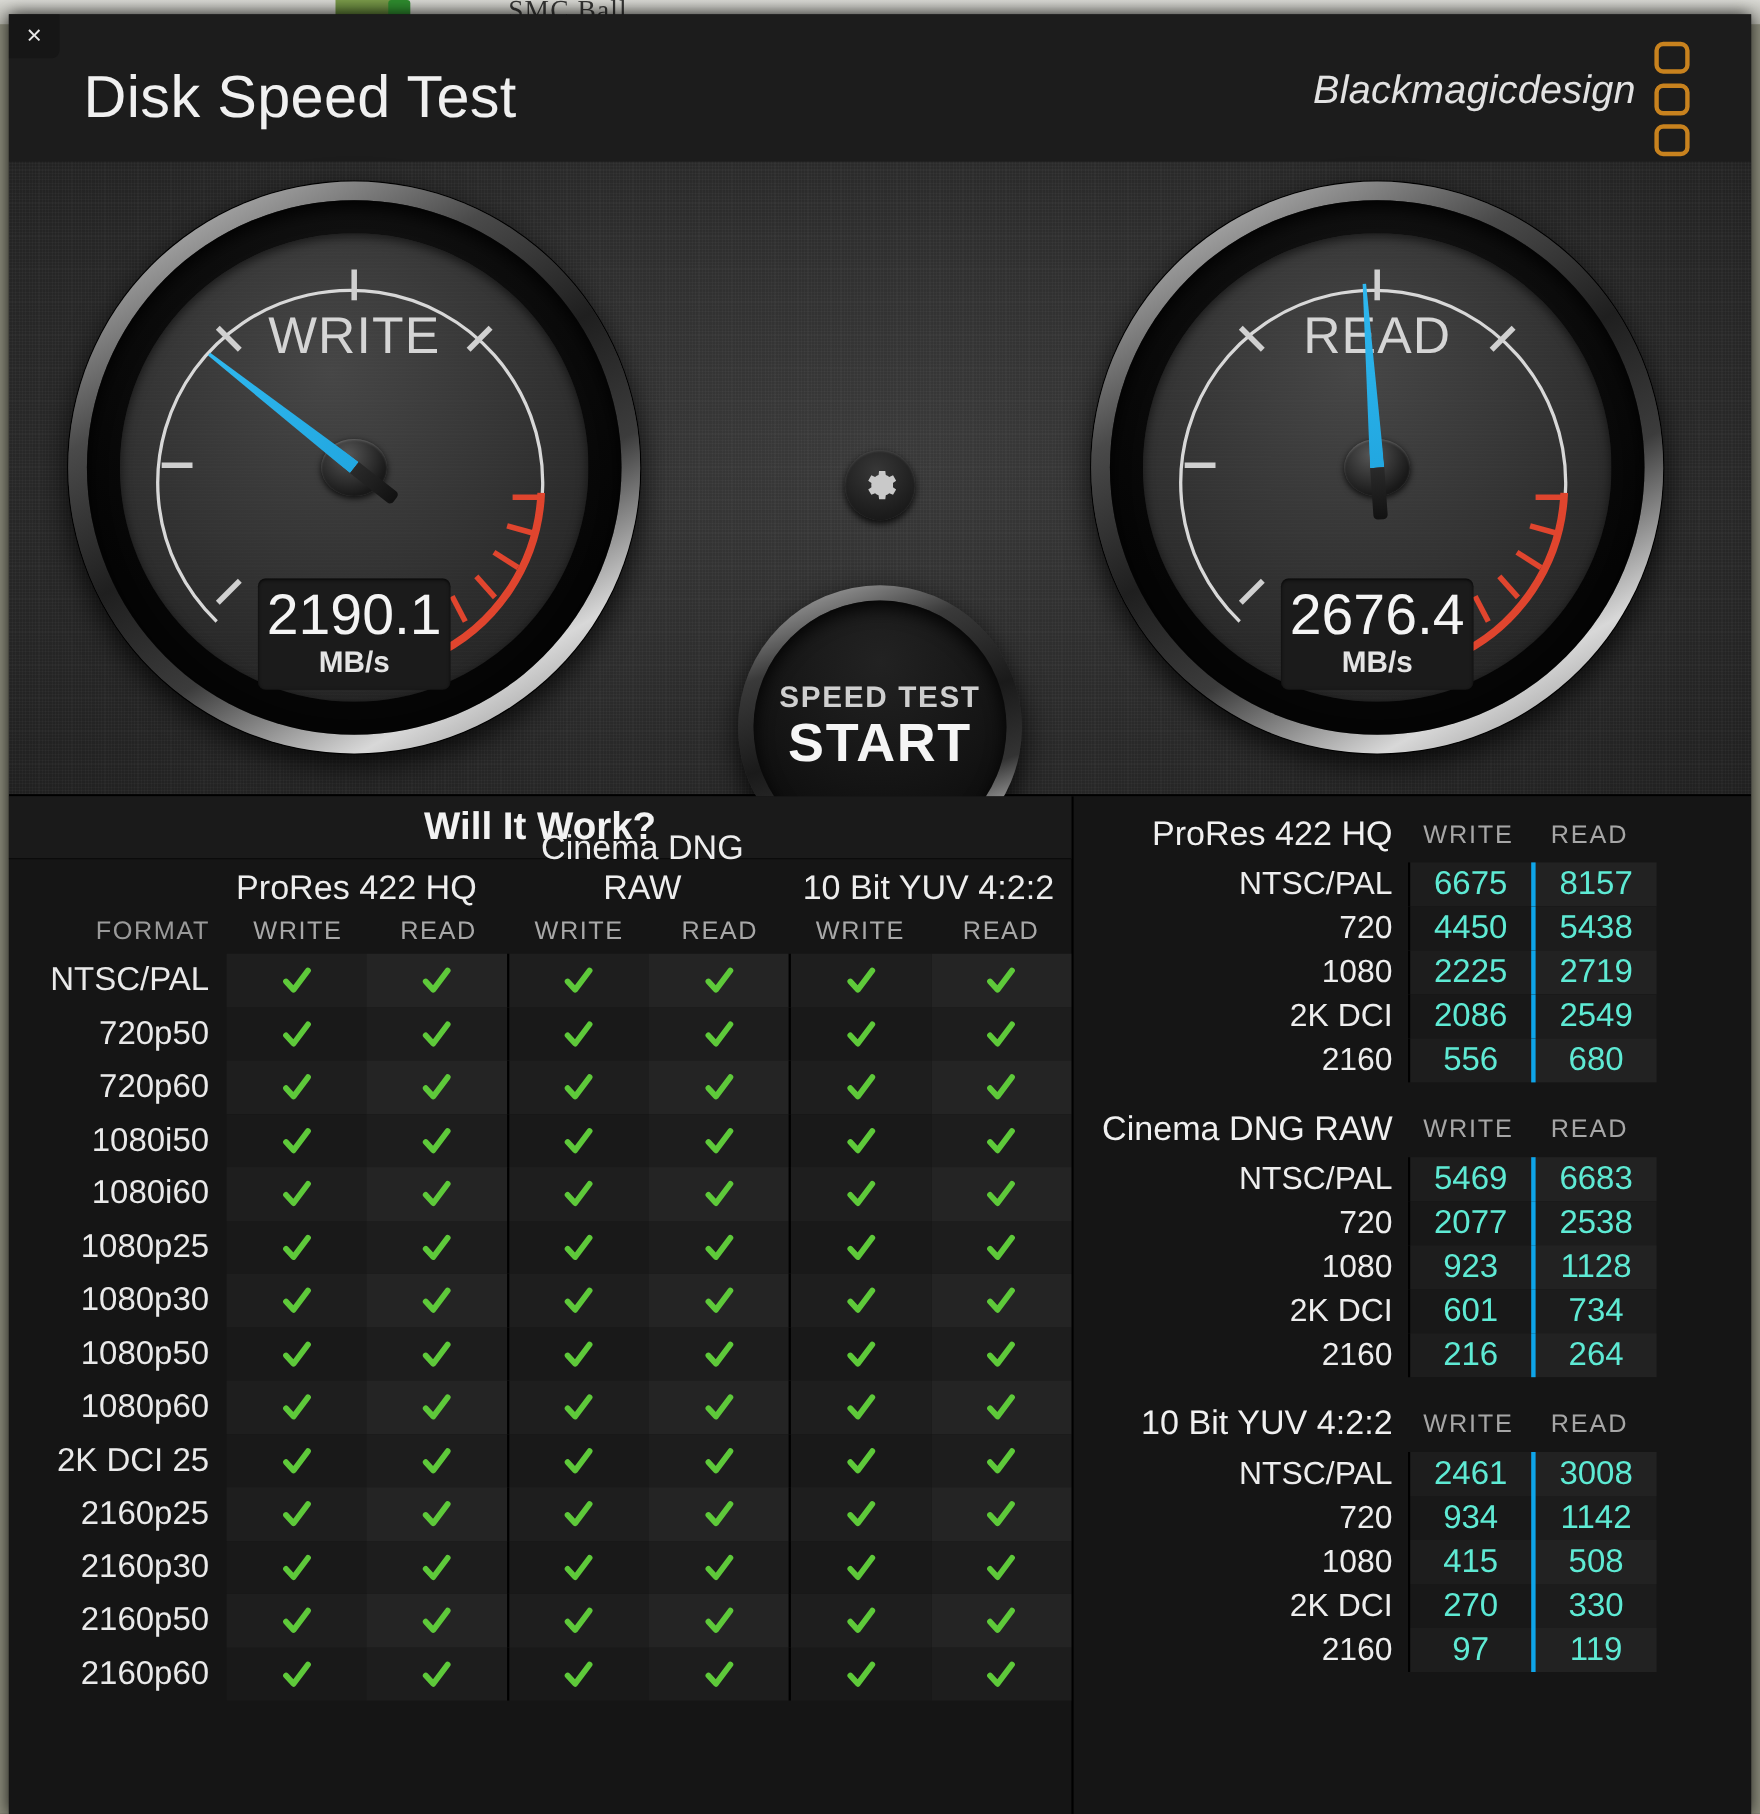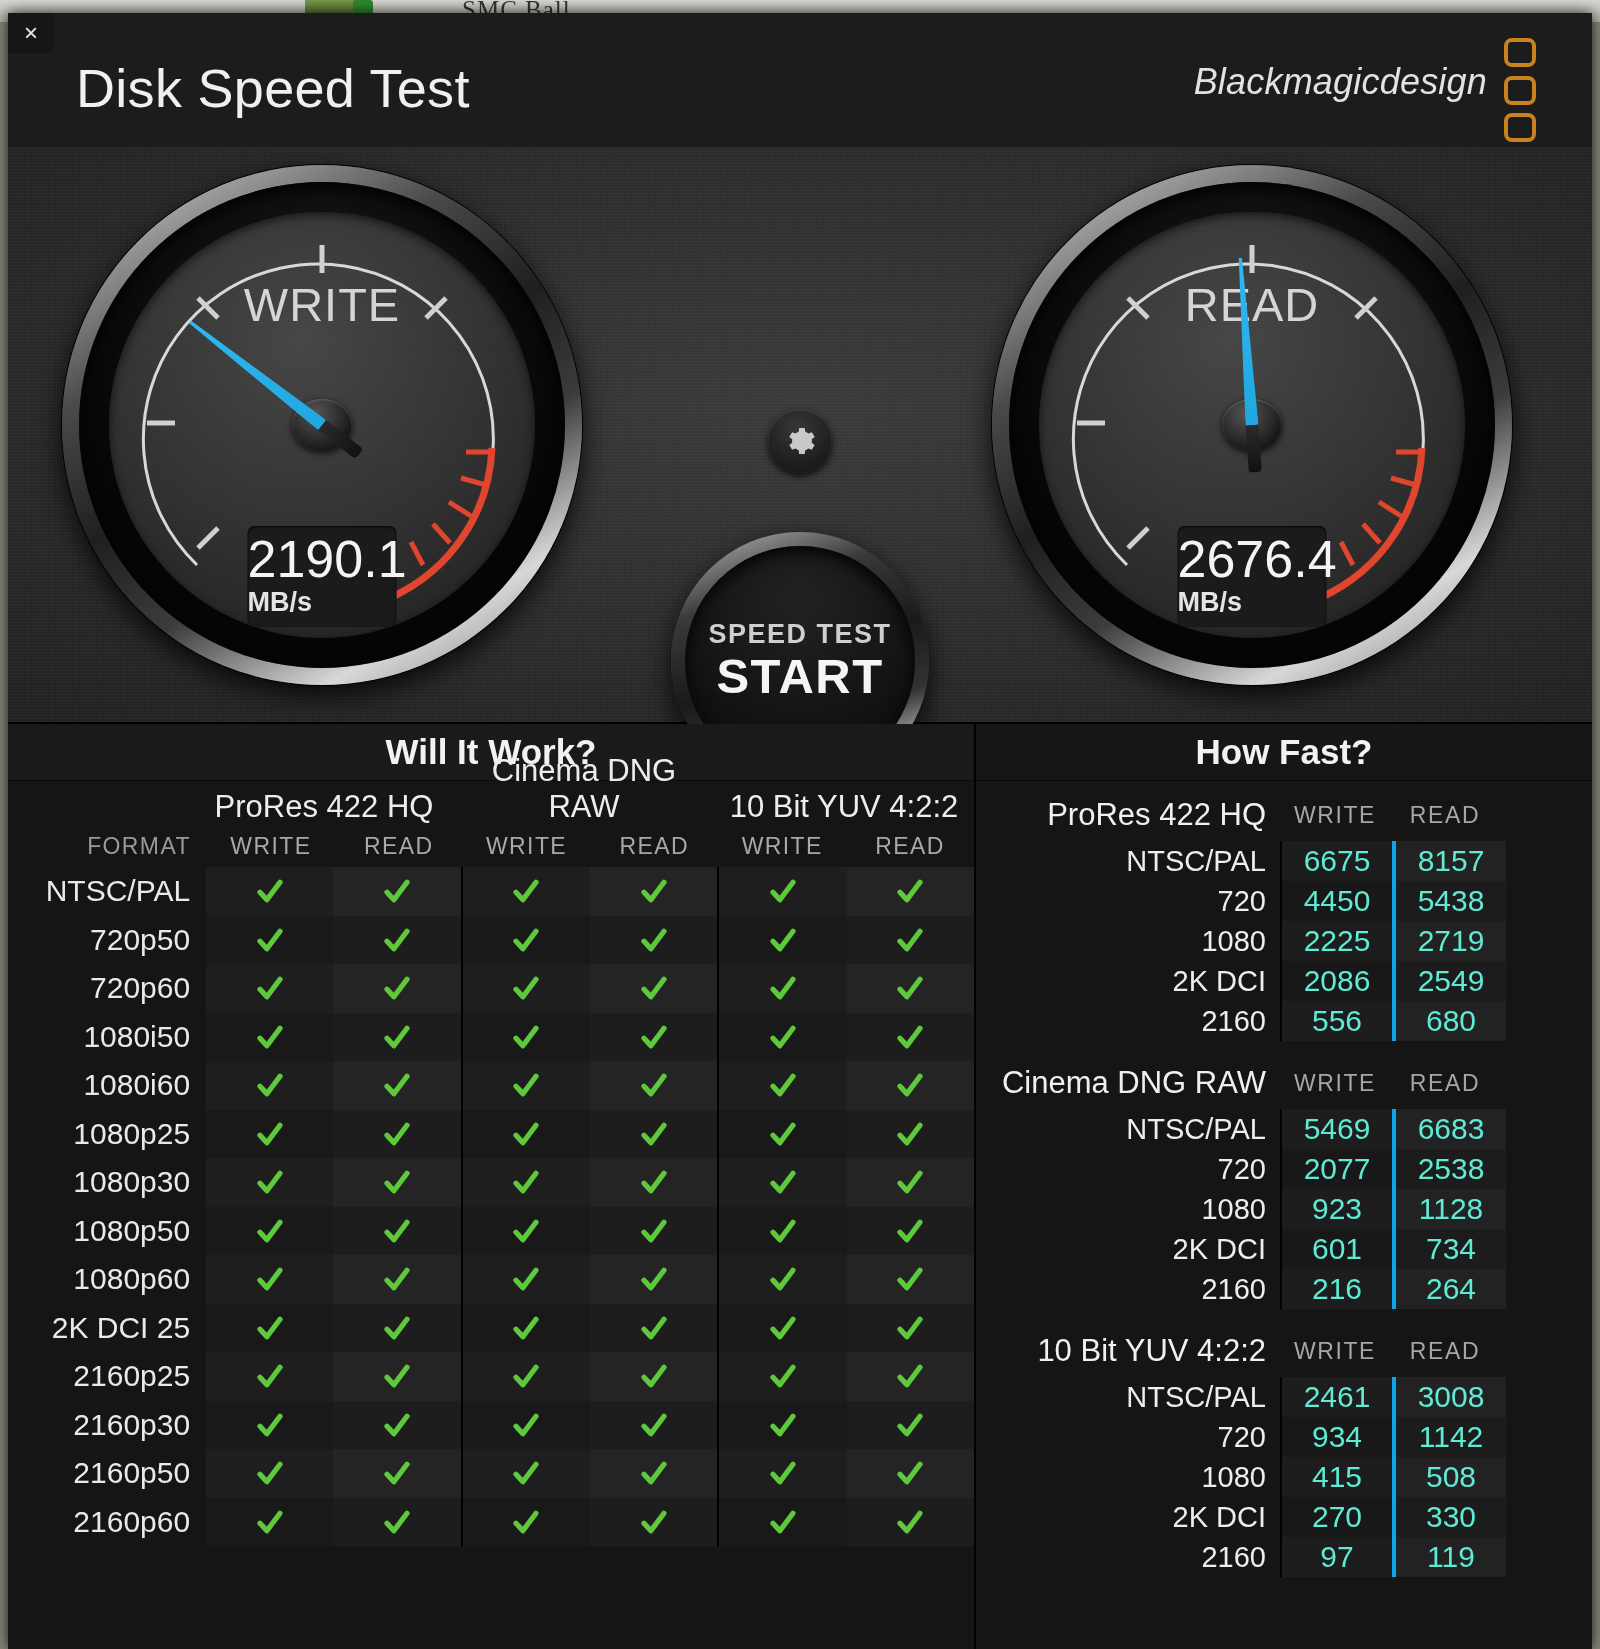--- a/index.html
+++ b/index.html
@@ -73,22 +73,22 @@
   .needle .tip{position:absolute;left:0;top:0;width:100%;height:168px;
      background:linear-gradient(#2fb8ef,#22a7e0);
      clip-path:polygon(38% 0%,62% 0%,100% 100%,0% 100%);}
   .needle .tail{position:absolute;left:0;top:168px;width:100%;height:47px;
      background:linear-gradient(#2a2a2a,#111);border-radius:0 0 4px 4px;}
   .hub{position:absolute;left:50%;top:50%;width:60px;height:52px;z-index:6;
      transform:translate(-50%,-50%);border-radius:50%;
      background:radial-gradient(circle at 40% 28%,#555,#1a1a1a 70%,#0b0b0b);
      box-shadow:0 2px 6px rgba(0,0,0,.8),inset 0 1px 2px rgba(255,255,255,.2);}
   .readout{position:absolute;left:50%;transform:translateX(-50%);bottom:58px;
-     width:149px;z-index:8;background:#1b1b1b;border-radius:7px;padding:7px 0 9px;
-     text-align:left;box-shadow:inset 0 1px 3px rgba(0,0,0,.8);}
+     width:175px;z-index:8;background:#1b1b1b;border-radius:7px;padding:7px 0 9px;
+     text-align:center;box-shadow:inset 0 1px 3px rgba(0,0,0,.8);}
   .readout .num{font-size:52px;color:#f4f4f4;font-weight:400;line-height:1.02;}
   .readout .unit{font-size:27px;color:#e4e4e4;font-weight:700;margin-top:1px;}
 
   
   .gear{position:absolute;left:50%;top:262px;transform:translateX(-50%);
         width:64px;height:64px;border-radius:50%;cursor:pointer;
         background:radial-gradient(circle at 45% 30%,#373737,#1c1c1c 70%,#121212);
         box-shadow:0 3px 7px rgba(0,0,0,.8),inset 0 1px 2px rgba(255,255,255,.13);
         display:flex;align-items:center;justify-content:center;}
   .startwrap{position:absolute;left:50%;top:385px;transform:translateX(-50%);
@@ -736,21 +736,20 @@
             <div class="cell alt">
               <svg class="check" viewBox="0 0 24 24">
                 <path d="M4 13 L9.5 19 L20 5" fill="none" stroke="#5ec93a" stroke-width="4.2" stroke-linecap="round" stroke-linejoin="round"></path>
               </svg>
             </div>
           </div>
         </div>
     </div>
 
     <div class="panelR">
-      <div class="panelHead">How Fast?</div>
       <div class="hf" id="hftable">
           <div class="hfgrouphead">
             <div class="gname">ProRes 422 HQ</div>
             <div class="gw">WRITE</div>
             <div class="gr">READ</div>
           </div>
           <div class="hfrow odd">
             <div class="rname">NTSC/PAL</div>
             <div class="v w">6675</div>
             <div class="v r">8157</div>

